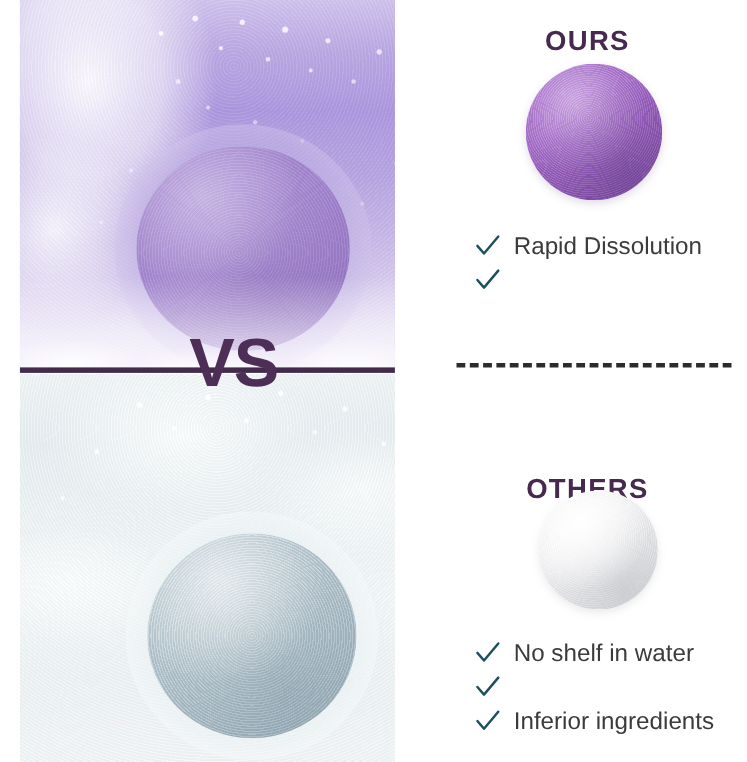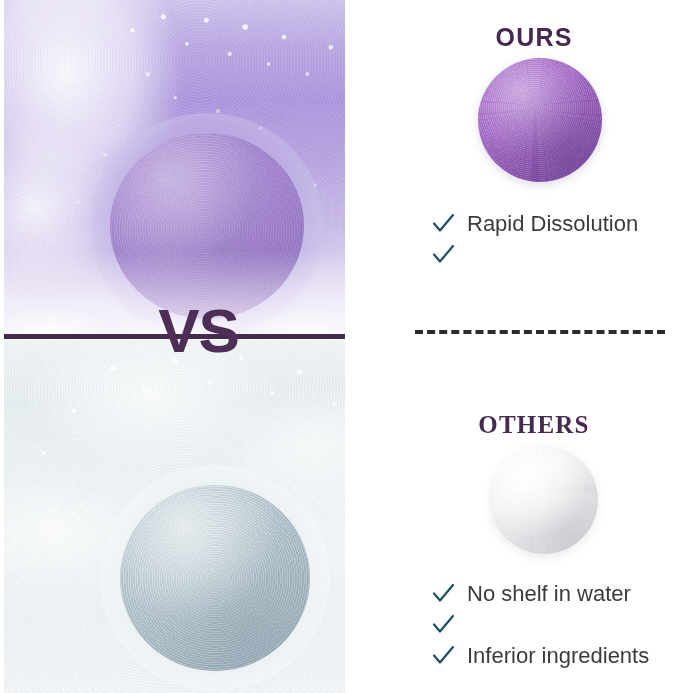--- a/index.html
+++ b/index.html
@@ -16,21 +16,21 @@
     position: relative;
     width: 679px;
     height: 693px;
     background: #ffffff;
     overflow: hidden;
   }
 
   
   .photo-panel {
     position: absolute;
-    left: 4px;
+    left: 18px;
     top: 0;
     width: 341px;
     height: 693px;
     overflow: hidden;
   }
 
   
   .photo-top {
     position: absolute;
     left: 0;
@@ -215,21 +215,21 @@
     width: 290px;
     text-align: center;
     font-family: "Liberation Sans", sans-serif;
     font-weight: bold;
     font-size: 25px;
     line-height: 30px;
     letter-spacing: 1.2px;
     color: #46294f;
   }
   #ours-heading   { top: 22px; }
-  #others-heading { top: 410px; font-family: Liberation Serif, serif; }
+  #others-heading { top: 430px; }
 
   
   .product-ball {
     position: absolute;
     border-radius: 50%;
   }
   #ours-ball {
     left: 478px;
     top: 58px;
     width: 124px;

